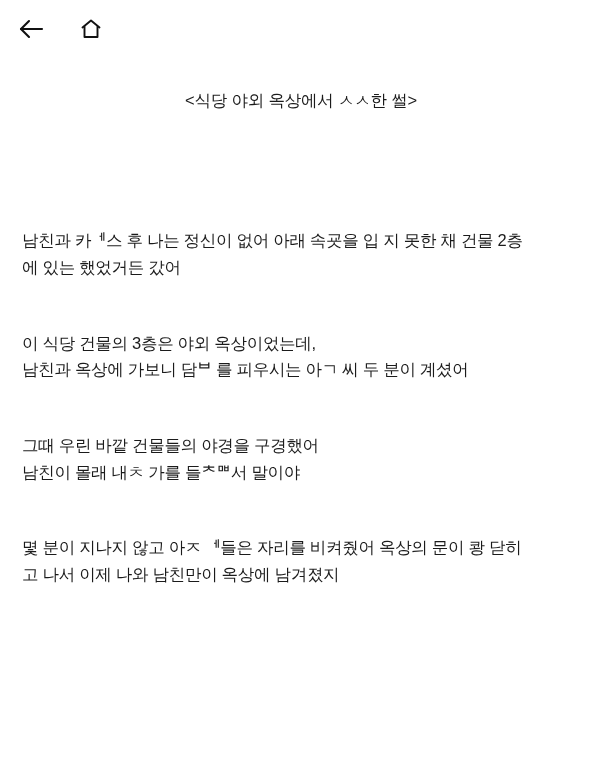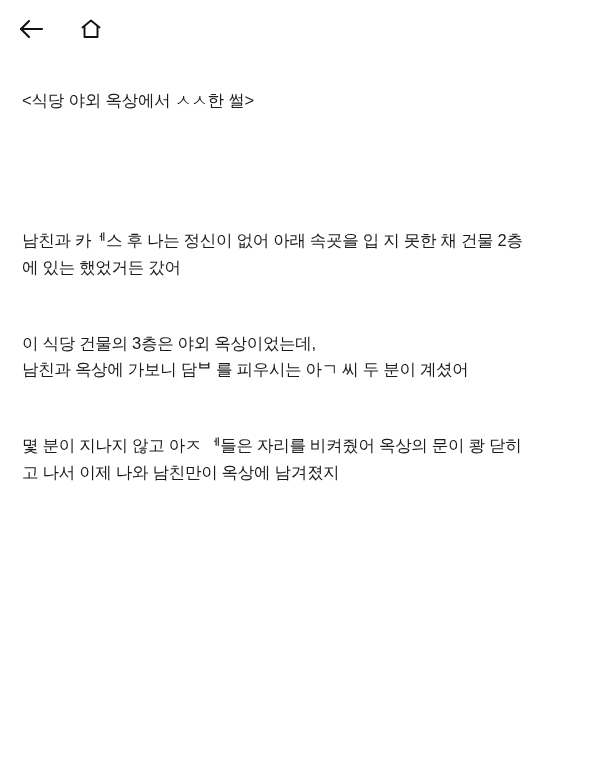--- a/index.html
+++ b/index.html
@@ -41,20 +41,21 @@
   }
   .content {
     padding: 0 22px;
   }
   .doc-title {
     font-size: 16.5px;
     line-height: 1.5;
     color: #1b1b1b;
     margin-top: 44px;
     letter-spacing: -0.2px;
+    text-align: center;
   }
   .body-block {
     font-size: 16.5px;
     line-height: 1.62;
     letter-spacing: -0.3px;
     color: #1b1b1b;
     white-space: pre-line;
   }
   .gap-large { height: 88px; }
   .para { margin-bottom: 22px; }
@@ -87,18 +88,20 @@
   <div class="content">
     <div class="doc-title">&lt;식당 야외 옥상에서 ㅅㅅ한 썰&gt;</div>
 
     <div class="gap-large"></div>
 
     <div class="body-block">
       <div class="para">남친과 카ᅦ스 후 나는 정신이 없어 아래 속굣을 입 지 못한 채 건물 2층
 에 있는 했었거든 갔어</div>
       <div class="para">이 식당 건물의 3층은 야외 옥상이었는데,
 남친과 옥상에 가보니 담ᄇ 를 피우시는 아ㄱ 씨 두 분이 계셨어</div>
+      <div class="para">그때 우린 바깥 건물들의 야경을 구경했어
+남친이 몰래 내ㅊ 가를 들ᄎᄜ서 말이야</div>
       <div class="para">몇 분이 지나지 않고 아ㅈ ᅦ들은 자리를 비켜줬어 옥상의 문이 쾅 닫히
 고 나서 이제 나와 남친만이 옥상에 남겨졌지</div>
     </div>
   </div>
 
 </div>
 
 </body></html>

